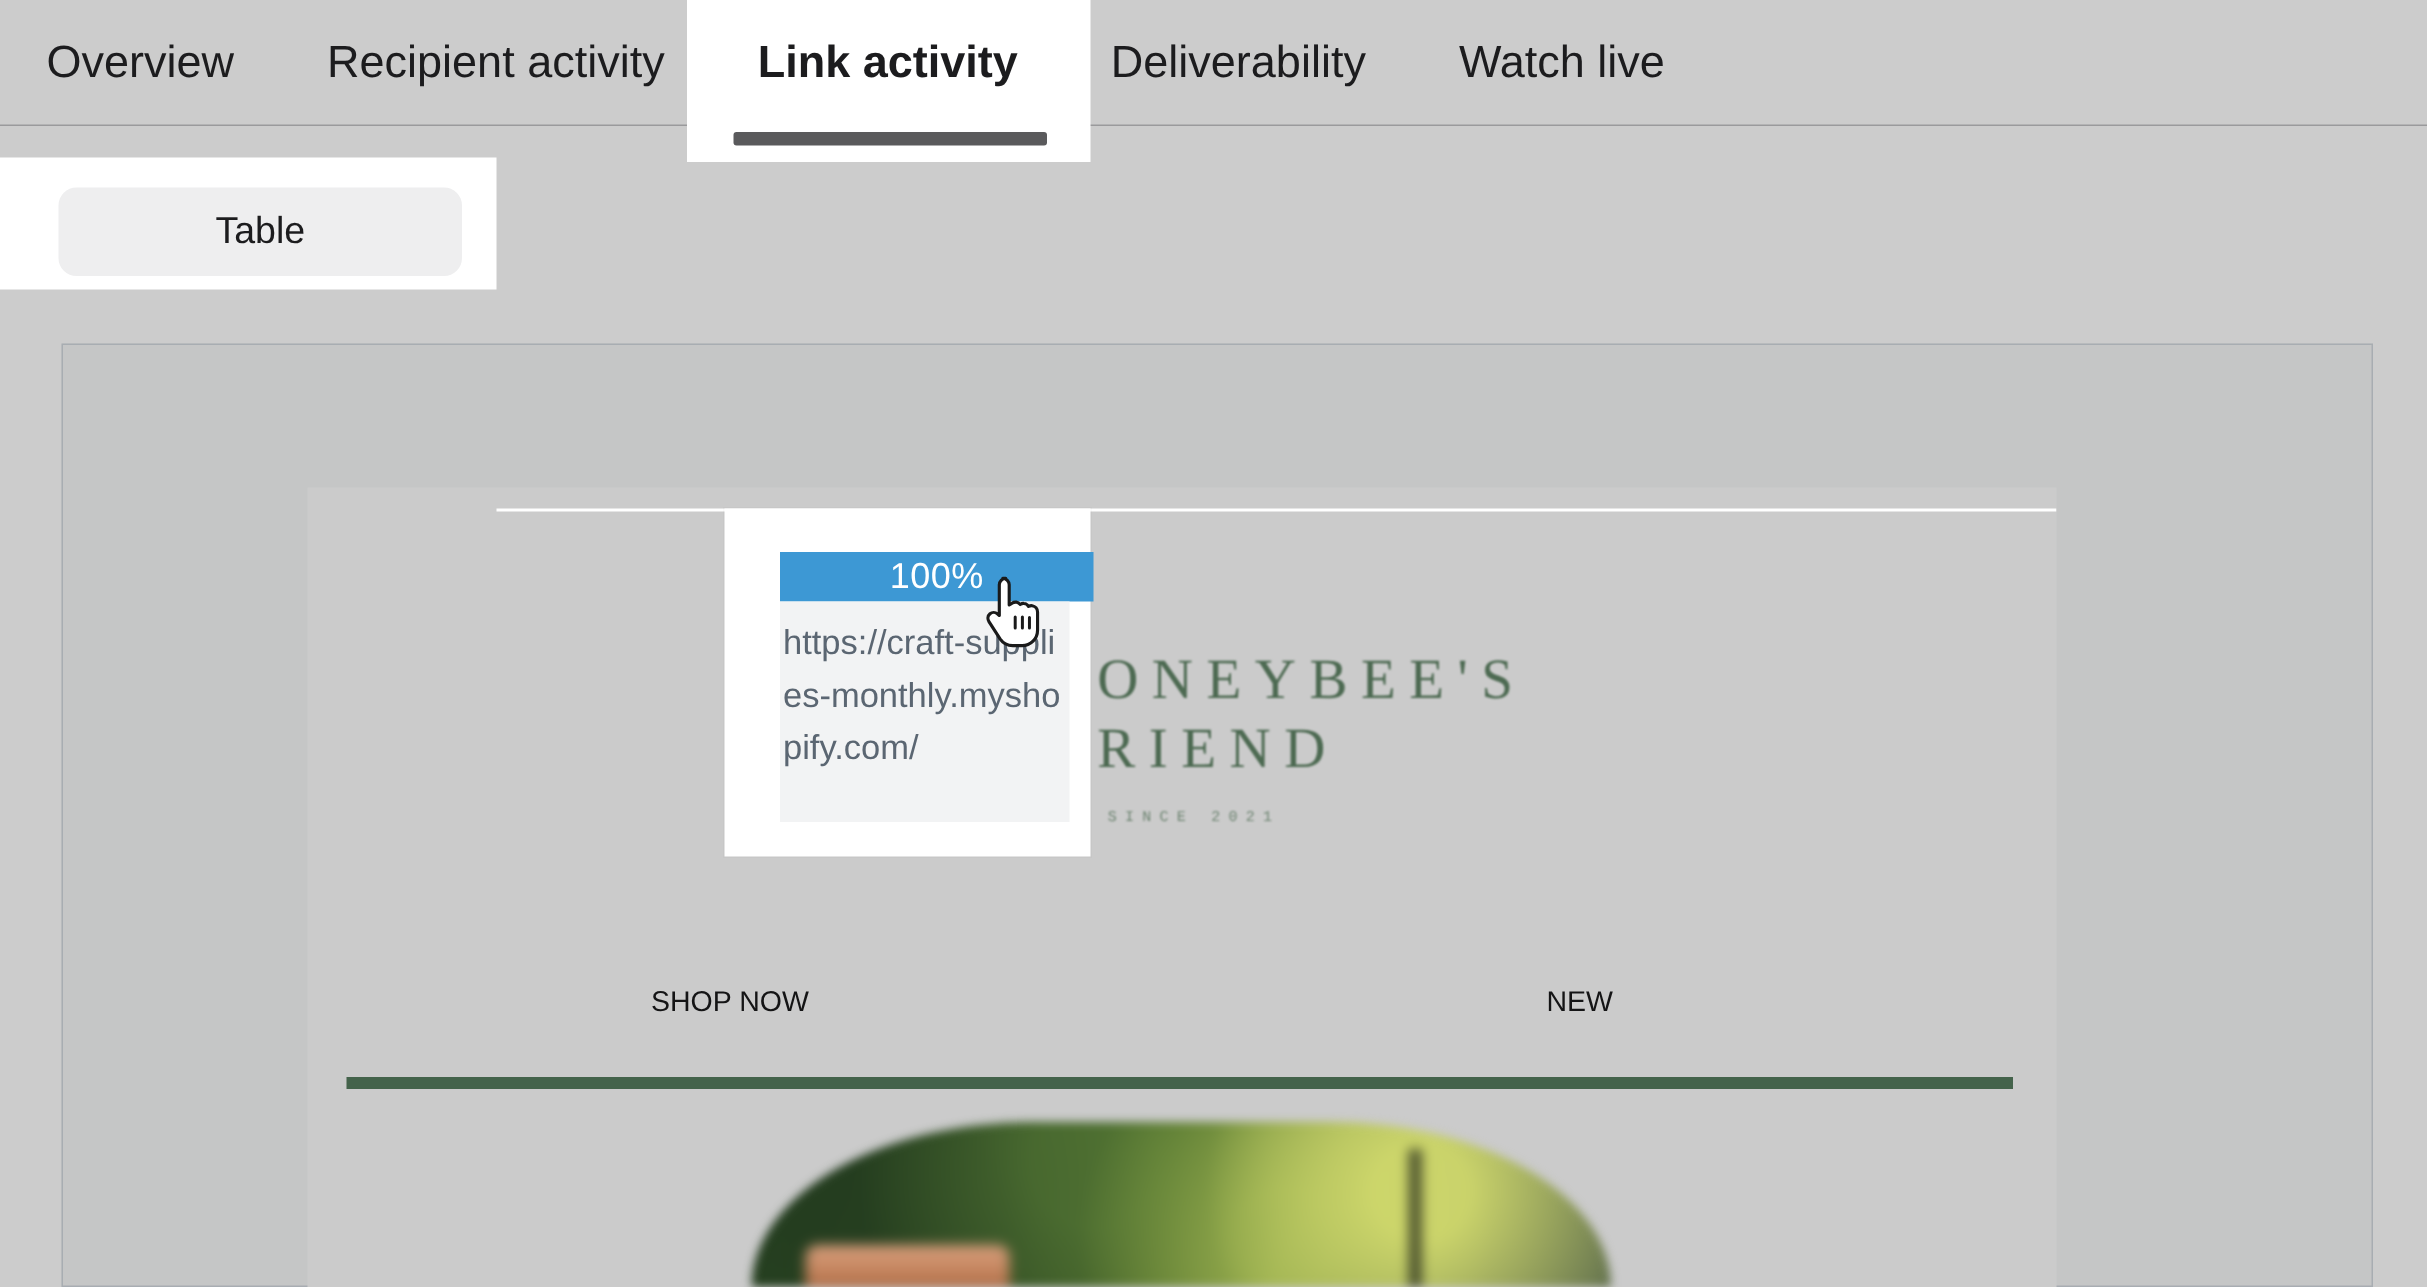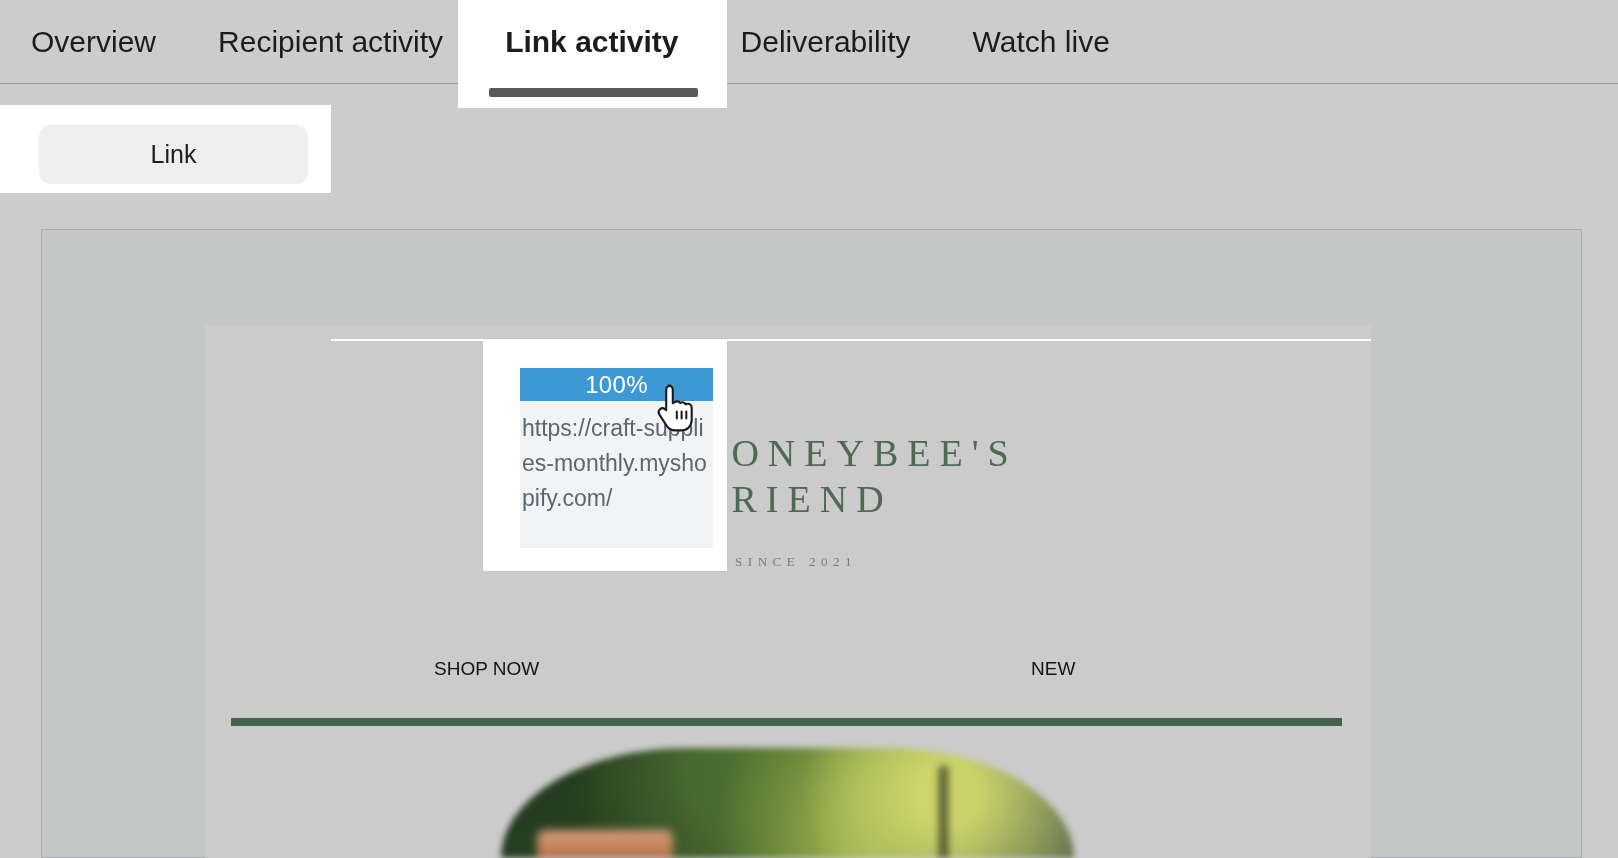--- a/index.html
+++ b/index.html
@@ -162,27 +162,28 @@
     margin-left: 86px;
   }
   .logo-line2 {
     font-size: 38px;
     letter-spacing: 9px;
     line-height: 46px;
     white-space: nowrap;
     margin-left: 18px;
   }
   .logo-since {
-    font-size: 13px;
+    font-size: 10px;
     letter-spacing: 5.5px;
     line-height: 24px;
-    margin-top: 28px;
+    margin-top: 12px;
     margin-left: 16px;
     color: #6d8471;
     white-space: nowrap;
+    font-family: Liberation Mono, monospace;
   }
 
   .email-nav {
     position: absolute;
     left: 0; top: 333px;
     width: 1166px;
     height: 44px;
   }
   .nav-link {
     position: absolute;
@@ -246,21 +247,21 @@
     left: 483px; top: 339px;
     width: 244px;
     height: 232px;
     background: #ffffff;
     z-index: 9;
     box-shadow: 0 0 0 1px rgba(0,0,0,.02);
   }
   .tooltip-header {
     position: absolute;
     left: 37px; top: 29px;
-    width: 193px;
+    width: 209px;
     height: 33px;
     background: #3d98d4;
     color: #ffffff;
     font-size: 24px;
     display: flex;
     align-items: center;
     justify-content: center;
     letter-spacing: .3px;
   }
   .tooltip-body {
@@ -299,21 +300,21 @@
   <nav class="tabbar">
     <button class="tab">Overview</button>
     <button class="tab">Recipient activity</button>
     <button class="tab is-active">Link activity</button>
     <button class="tab">Deliverability</button>
     <button class="tab">Watch live</button>
   </nav>
 
   <div class="segband"></div>
   <div class="segment">
-    <button class="seg-btn">Link</button>
+    <button class="seg-btn">Table</button>
   </div>
 
   <div class="preview-card"></div>
 
   <div class="email-canvas">
     <div class="email-toprule"></div>
 
     <div class="email-logo">
       <div class="logo-line1">E HONEYBEE'S</div>
       <div class="logo-line2">FRIEND</div>

